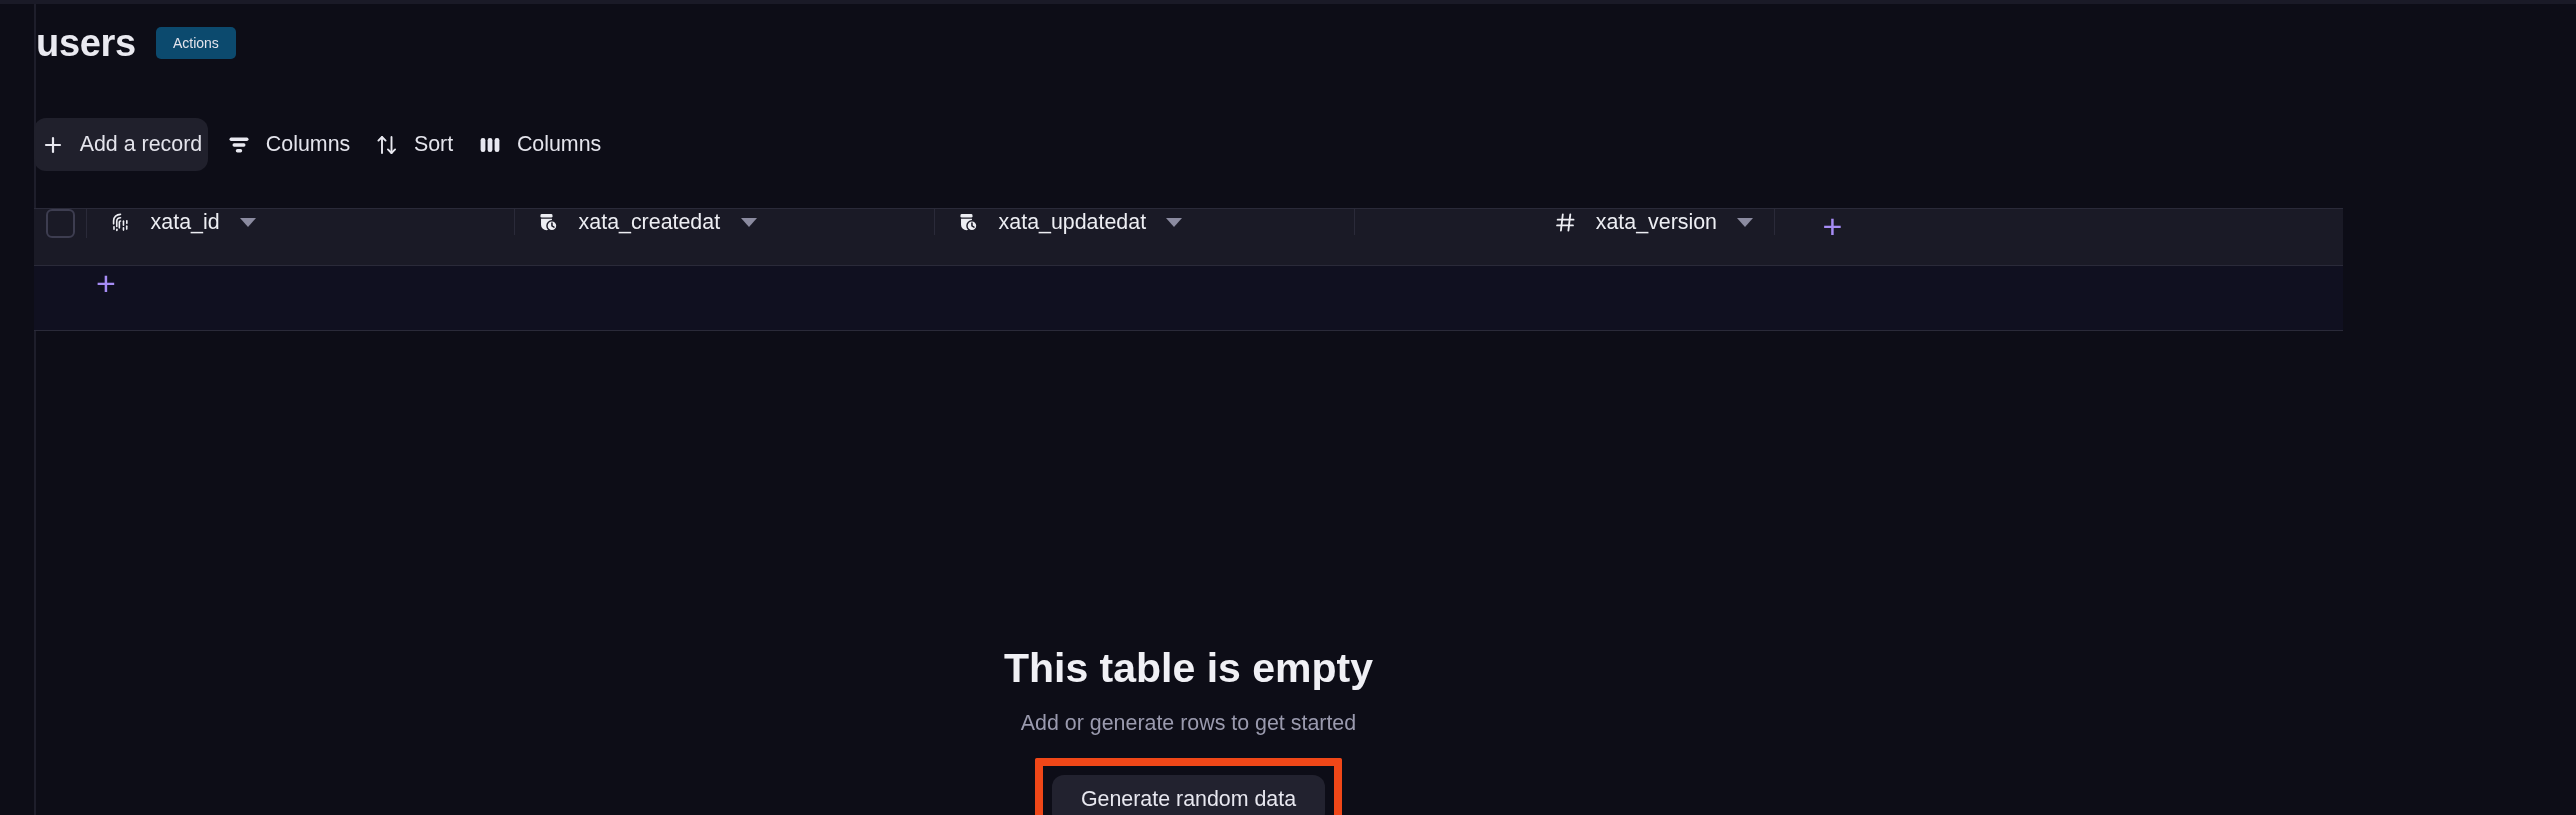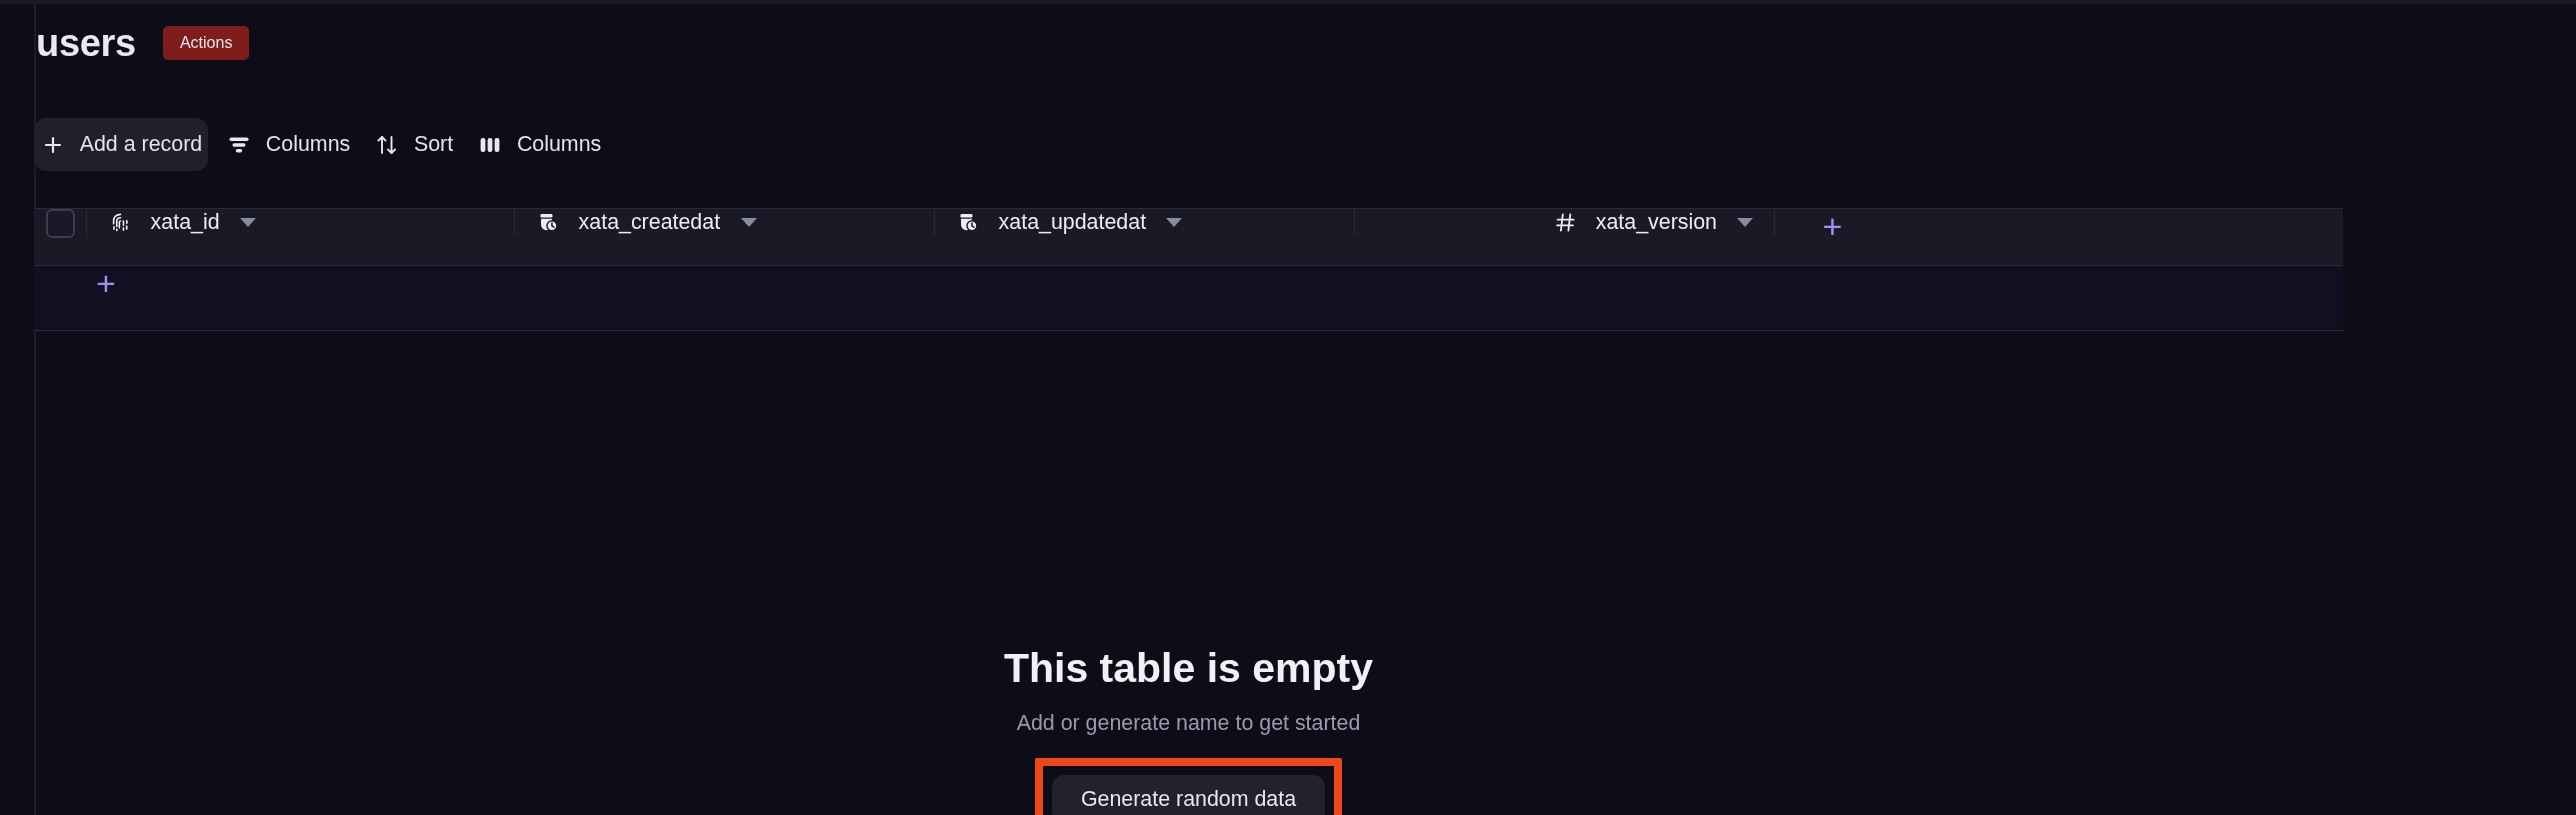--- a/index.html
+++ b/index.html
@@ -37,35 +37,35 @@
     background: #1e1e2b;
   }
 
   
   .page-header {
     position: absolute;
     top: 24px;
     left: 36px;
     display: flex;
     align-items: center;
-    gap: 27px;
+    gap: 20px;
   }
 
   .page-title {
     font-size: 38px;
     font-weight: bold;
     color: #e9e9f0;
     letter-spacing: -0.3px;
     line-height: 1;
   }
 
   .actions-badge {
-    background: #7f1d1d;
+    background: #0c4a6e;
     color: #e4e4ec;
-    font-size: 16px;
+    font-size: 14px;
     padding: 8.6px 17px;
     border-radius: 5px;
     line-height: 1;
   }
 
   
   .toolbar {
     position: absolute;
     top: 118px;
     left: 34px;
@@ -386,21 +386,21 @@
 
     <div class="grid-row add-row">
       <div class="cell add-row-plus">
         <span class="plus-glyph">+</span>
       </div>
       <div class="cell add-row-fill"></div>
     </div>
 
     <div class="empty-state">
       <div class="empty-title">This table is empty</div>
-      <div class="empty-sub">Add or generate name to get started</div>
+      <div class="empty-sub">Add or generate rows to get started</div>
       <div class="highlight-box">
         <button class="generate-btn">Generate random data</button>
       </div>
     </div>
 
   </div>
 
 </div>
 
 

